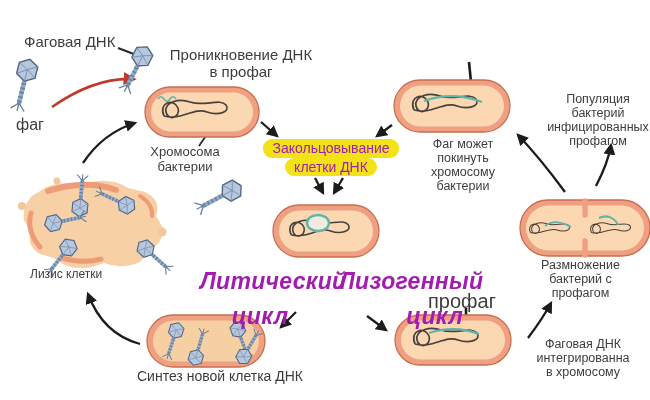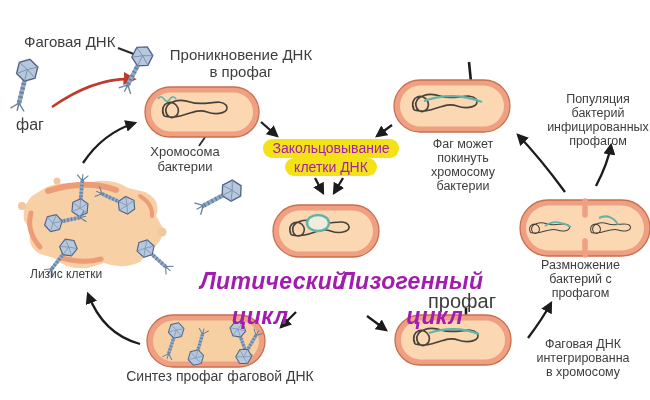--- a/index.html
+++ b/index.html
@@ -157,15 +157,15 @@
 интегрированна
 в хромосому</div>
 <div class="lbl" style="left:428px;top:290px;font-size:20px;">профаг</div>
 
 <div class="lbl ctr cycle" style="left:200px;top:264px;width:120px;">Литический
 цикл</div>
 <div class="lbl ctr cycle" style="left:339px;top:264px;width:124px;text-align:right;">Лизогенный
 цикл</div>
 
 <div class="lbl" style="left:30px;top:268px;font-size:12px;">Лизис клетки</div>
-<div class="lbl ctr" style="left:100px;top:369px;width:240px;font-size:14px;">Синтез профаг фаговой ДНК</div>
+<div class="lbl ctr" style="left:100px;top:369px;width:240px;font-size:14px;">Синтез новой клетка ДНК</div>
 
 </div>
 
 </body></html>

